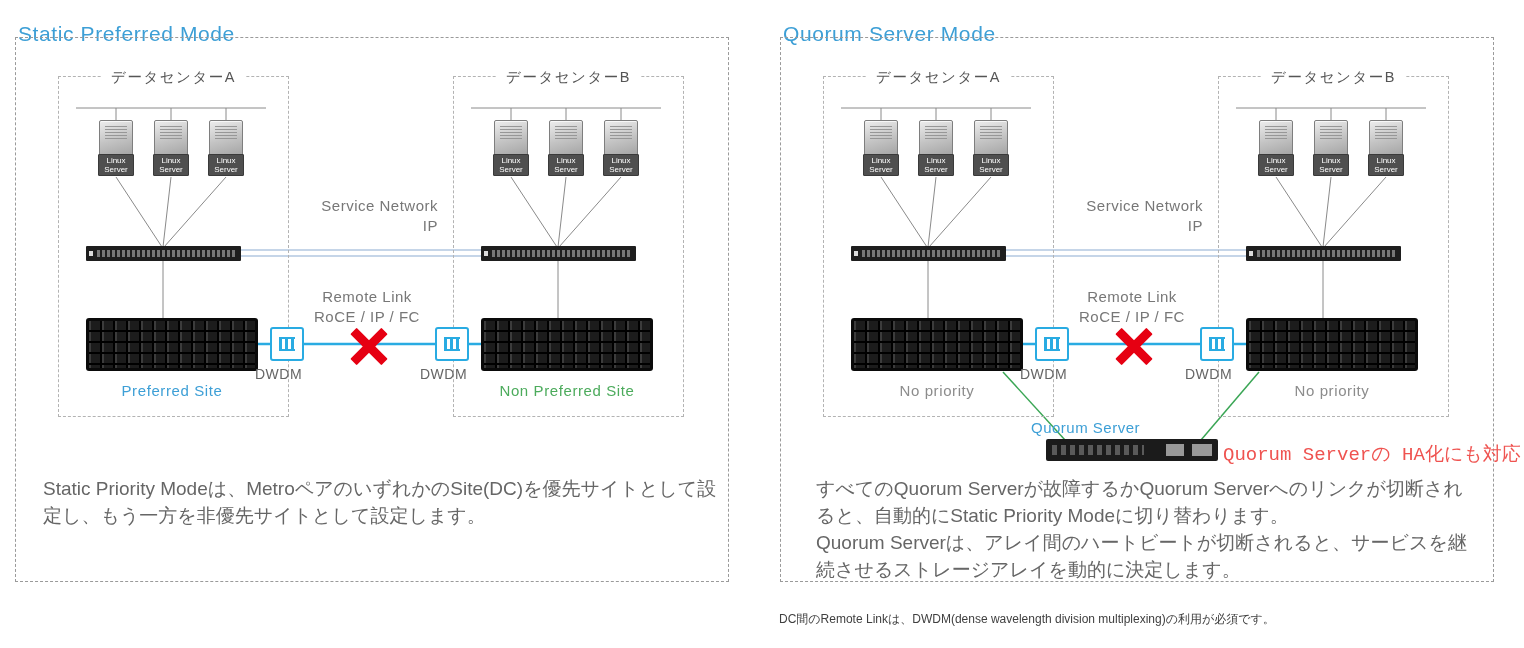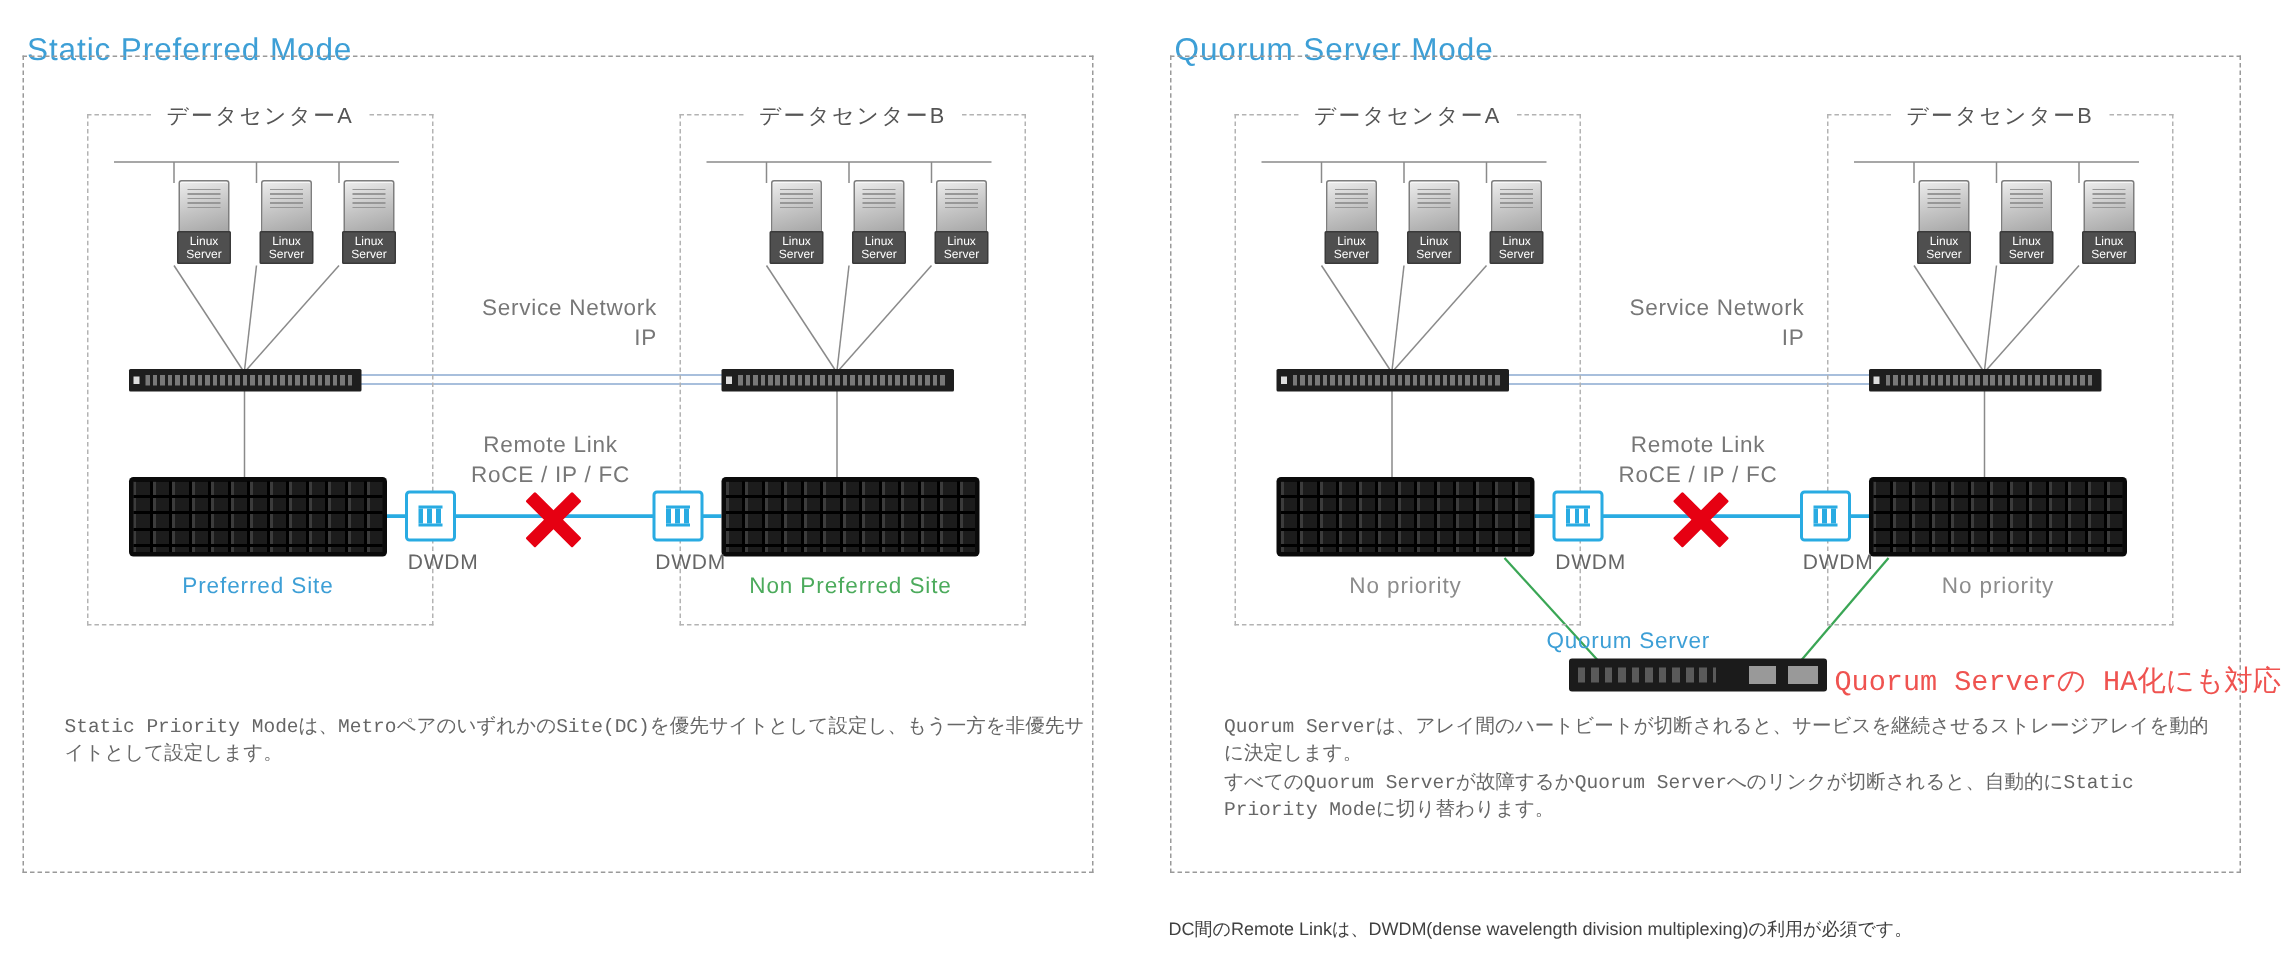--- a/index.html
+++ b/index.html
@@ -14,21 +14,21 @@
 
   .lines { position: absolute; left: 0; top: 0; pointer-events: none; }
 
   .dc-box { position: absolute; top: 38px; width: 231px; height: 341px;
     border: 1px dashed #b3b3b3; }
   .dc-label { position: absolute; top: -9px; left: 50%; transform: translateX(-50%);
     background: #fff; padding: 0 10px; font-size: 14.5px; color: #555;
     white-space: nowrap; letter-spacing: 1.5px; }
 
   
-  .server { position: absolute; top: 82px; width: 38px; height: 56px; margin-left: 20px; }
+  .server { position: absolute; top: 82px; width: 38px; height: 56px; }
   .server i { display: block; }
   .server .body { position: absolute; left: 2px; right: 2px; top: 0; bottom: 5px;
     background: linear-gradient(165deg, #ededed 0%, #c3c3c3 40%, #8d8d8d 100%);
     border: 1px solid #7e7e7e; border-radius: 2px;
     box-shadow: inset 0 1px 0 rgba(255,255,255,.7); }
   .server .vents { position: absolute; left: 8px; right: 8px; top: 6px; height: 13px;
     background: repeating-linear-gradient(180deg, #979797 0 1px, transparent 1px 3px); }
   .server .tag { position: absolute; left: 1px; right: 1px; bottom: 0;
     background: #4f4f4f; border: 1px solid #3a3a3a; color: #fff; font-size: 8px;
     line-height: 1.15; text-align: center; white-space: pre-line; padding: 1px 0;
@@ -51,21 +51,21 @@
       repeating-linear-gradient(180deg, rgba(0,0,0,0) 0 9px, #000 9px 11px),
       repeating-linear-gradient(90deg, #3c3c3c 0 2px, #1c1c1c 2px 11px, #000 11px 13px); }
   .pos-a { left: 70px; } .pos-b { left: 465px; }
 
   .dwdm { position: absolute; top: 289px; width: 34px; height: 34px; background: #fff;
     border: 2px solid #29abe2; border-radius: 3px; }
   .dwdm i { display: block; position: absolute; left: 7px; top: 8px; width: 16px; height: 14px;
     border-top: 2px solid #29abe2; border-bottom: 2px solid #29abe2;
     background: repeating-linear-gradient(90deg, #29abe2 0 3px, transparent 3px 6px); }
   .dwdm-a { left: 254px; } .dwdm-b { left: 419px; }
-  .dwdm-label { position: absolute; top: 328px; width: 64px; text-align: right;
+  .dwdm-label { position: absolute; top: 328px; width: 64px; text-align: left;
     font-size: 14px; color: #666; letter-spacing: .5px; }
   .dwdm-label-a { left: 239px; } .dwdm-label-b { left: 404px; }
 
   .redx { position: absolute; left: 331px; top: 286px; width: 44px; height: 44px; }
   .redx i { display: block; position: absolute; left: 0; top: 18px; width: 44px; height: 9px;
     background: #e60012; border-radius: 1px; }
   .redx i:first-child { transform: rotate(45deg); }
   .redx i:last-child  { transform: rotate(-45deg); }
 
   
@@ -74,21 +74,21 @@
   .rl-label  { position: absolute; left: 280px; top: 249px; width: 142px; text-align: center;
     font-size: 15px; color: #777; white-space: pre-line; line-height: 1.3; letter-spacing: .5px; }
   .site-label { position: absolute; top: 344px; width: 200px; text-align: center;
     font-size: 15px; letter-spacing: .6px; }
   .site-a { left: 56px; } .site-b { left: 451px; }
   .blue  { color: #3d9fd6; }
   .green { color: #4cab5c; text-align: center; }
   .gray  { color: #8c8c8c; }
 
   .desc { position: absolute; left: 27px; top: 438px; width: 682px;
-    font-size: 13px; color: #666; line-height: 1.42; font-family: Liberation Mono, monospace; }
+    font-size: 19px; color: #666; line-height: 1.42; }
   .desc-right { left: 35px; width: 660px; }
 
   
   .quorum-label { position: absolute; left: 250px; top: 381px; width: 200px;
     font-size: 15px; color: #3d9fd6; letter-spacing: .5px; }
   .quorum-device { position: absolute; left: 265px; top: 401px; width: 172px; height: 22px;
     background: #1b1b1b; border-radius: 2px; }
   .quorum-device::before { content: ""; position: absolute; left: 6px; top: 6px;
     width: 92px; height: 10px;
     background: repeating-linear-gradient(90deg, #5a5a5a 0 5px, transparent 5px 9px); }
@@ -314,18 +314,18 @@
     </div>
 
   <span class="site-label site-a gray">No priority</span>
   <span class="site-label site-b gray">No priority</span>
 
   <span class="quorum-label">Quorum Server</span>
   <div class="quorum-device"></div>
   <span class="quorum-note">Quorum Serverの HA化にも対応</span>
 
   <div class="desc desc-right">
+    <p>すべてのQuorum Serverが故障するかQuorum Serverへのリンクが切断されると、自動的にStatic Priority Modeに切り替わります。</p>
     <p>Quorum Serverは、アレイ間のハートビートが切断されると、サービスを継続させるストレージアレイを動的に決定します。</p>
-    <p>すべてのQuorum Serverが故障するかQuorum Serverへのリンクが切断されると、自動的にStatic Priority Modeに切り替わります。</p>
   </div>
 </section>
 
 <p class="footnote">DC間のRemote Linkは、DWDM(dense wavelength division multiplexing)の利用が必須です。</p>
 
 </body></html>

